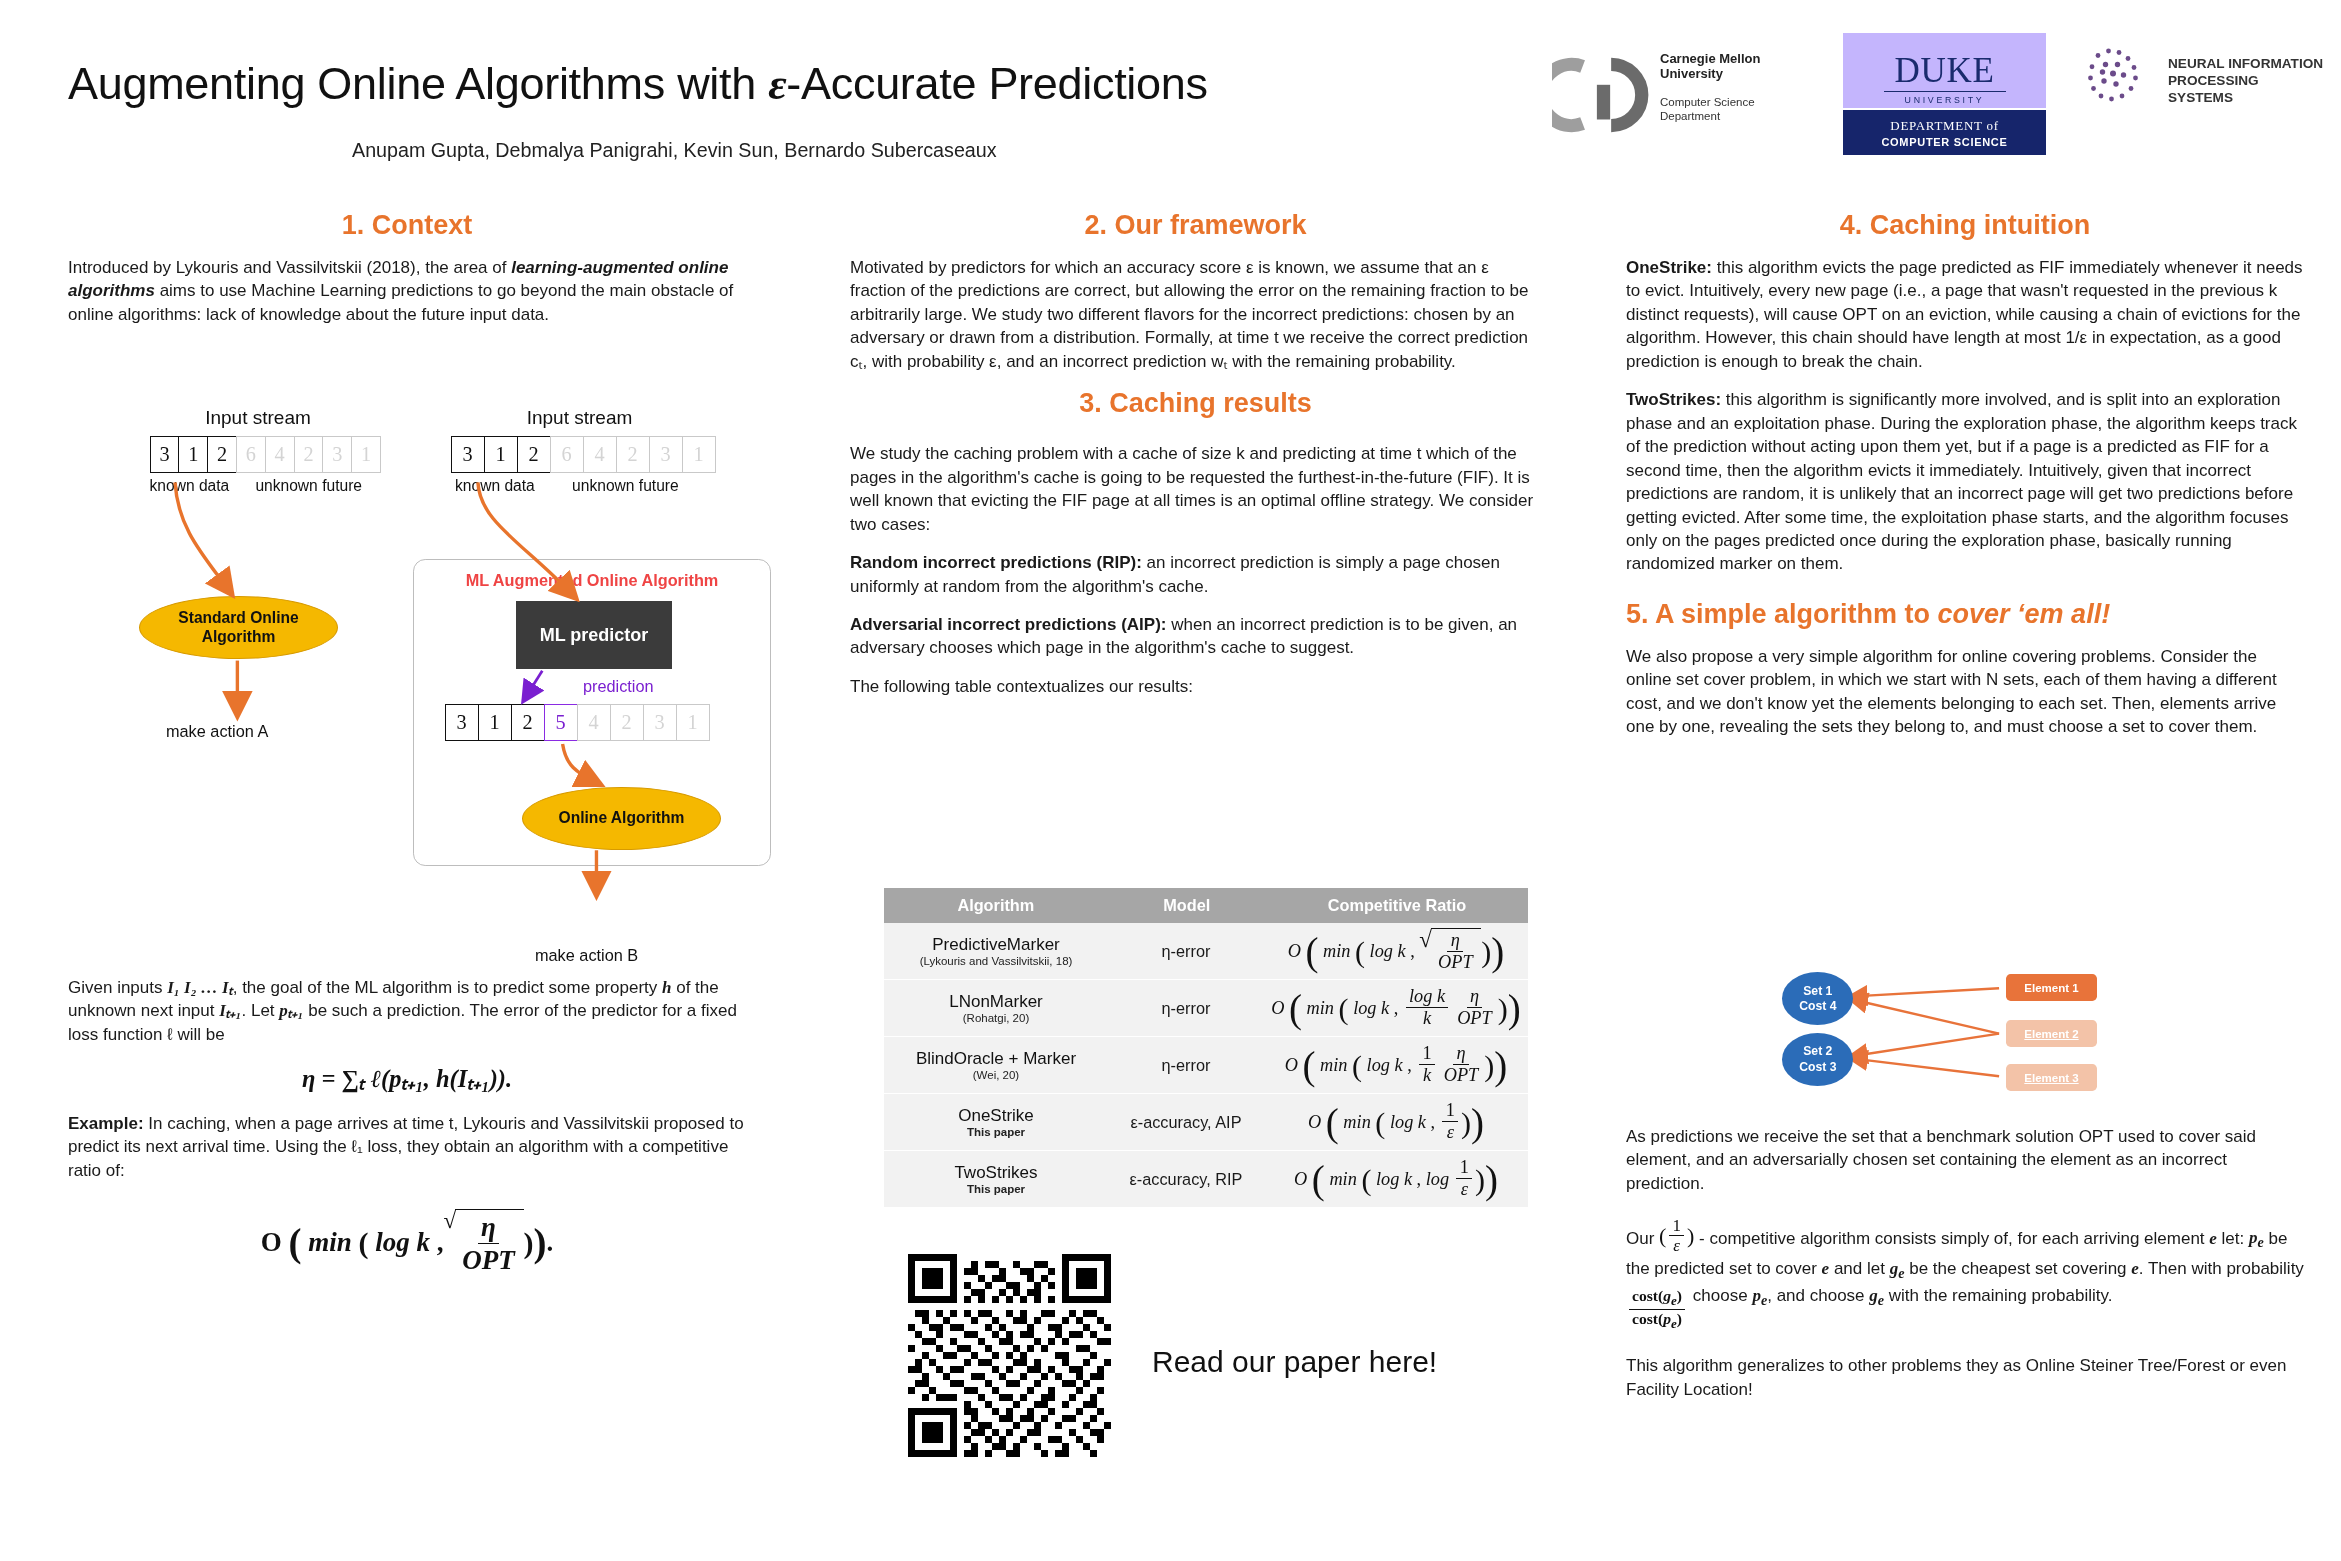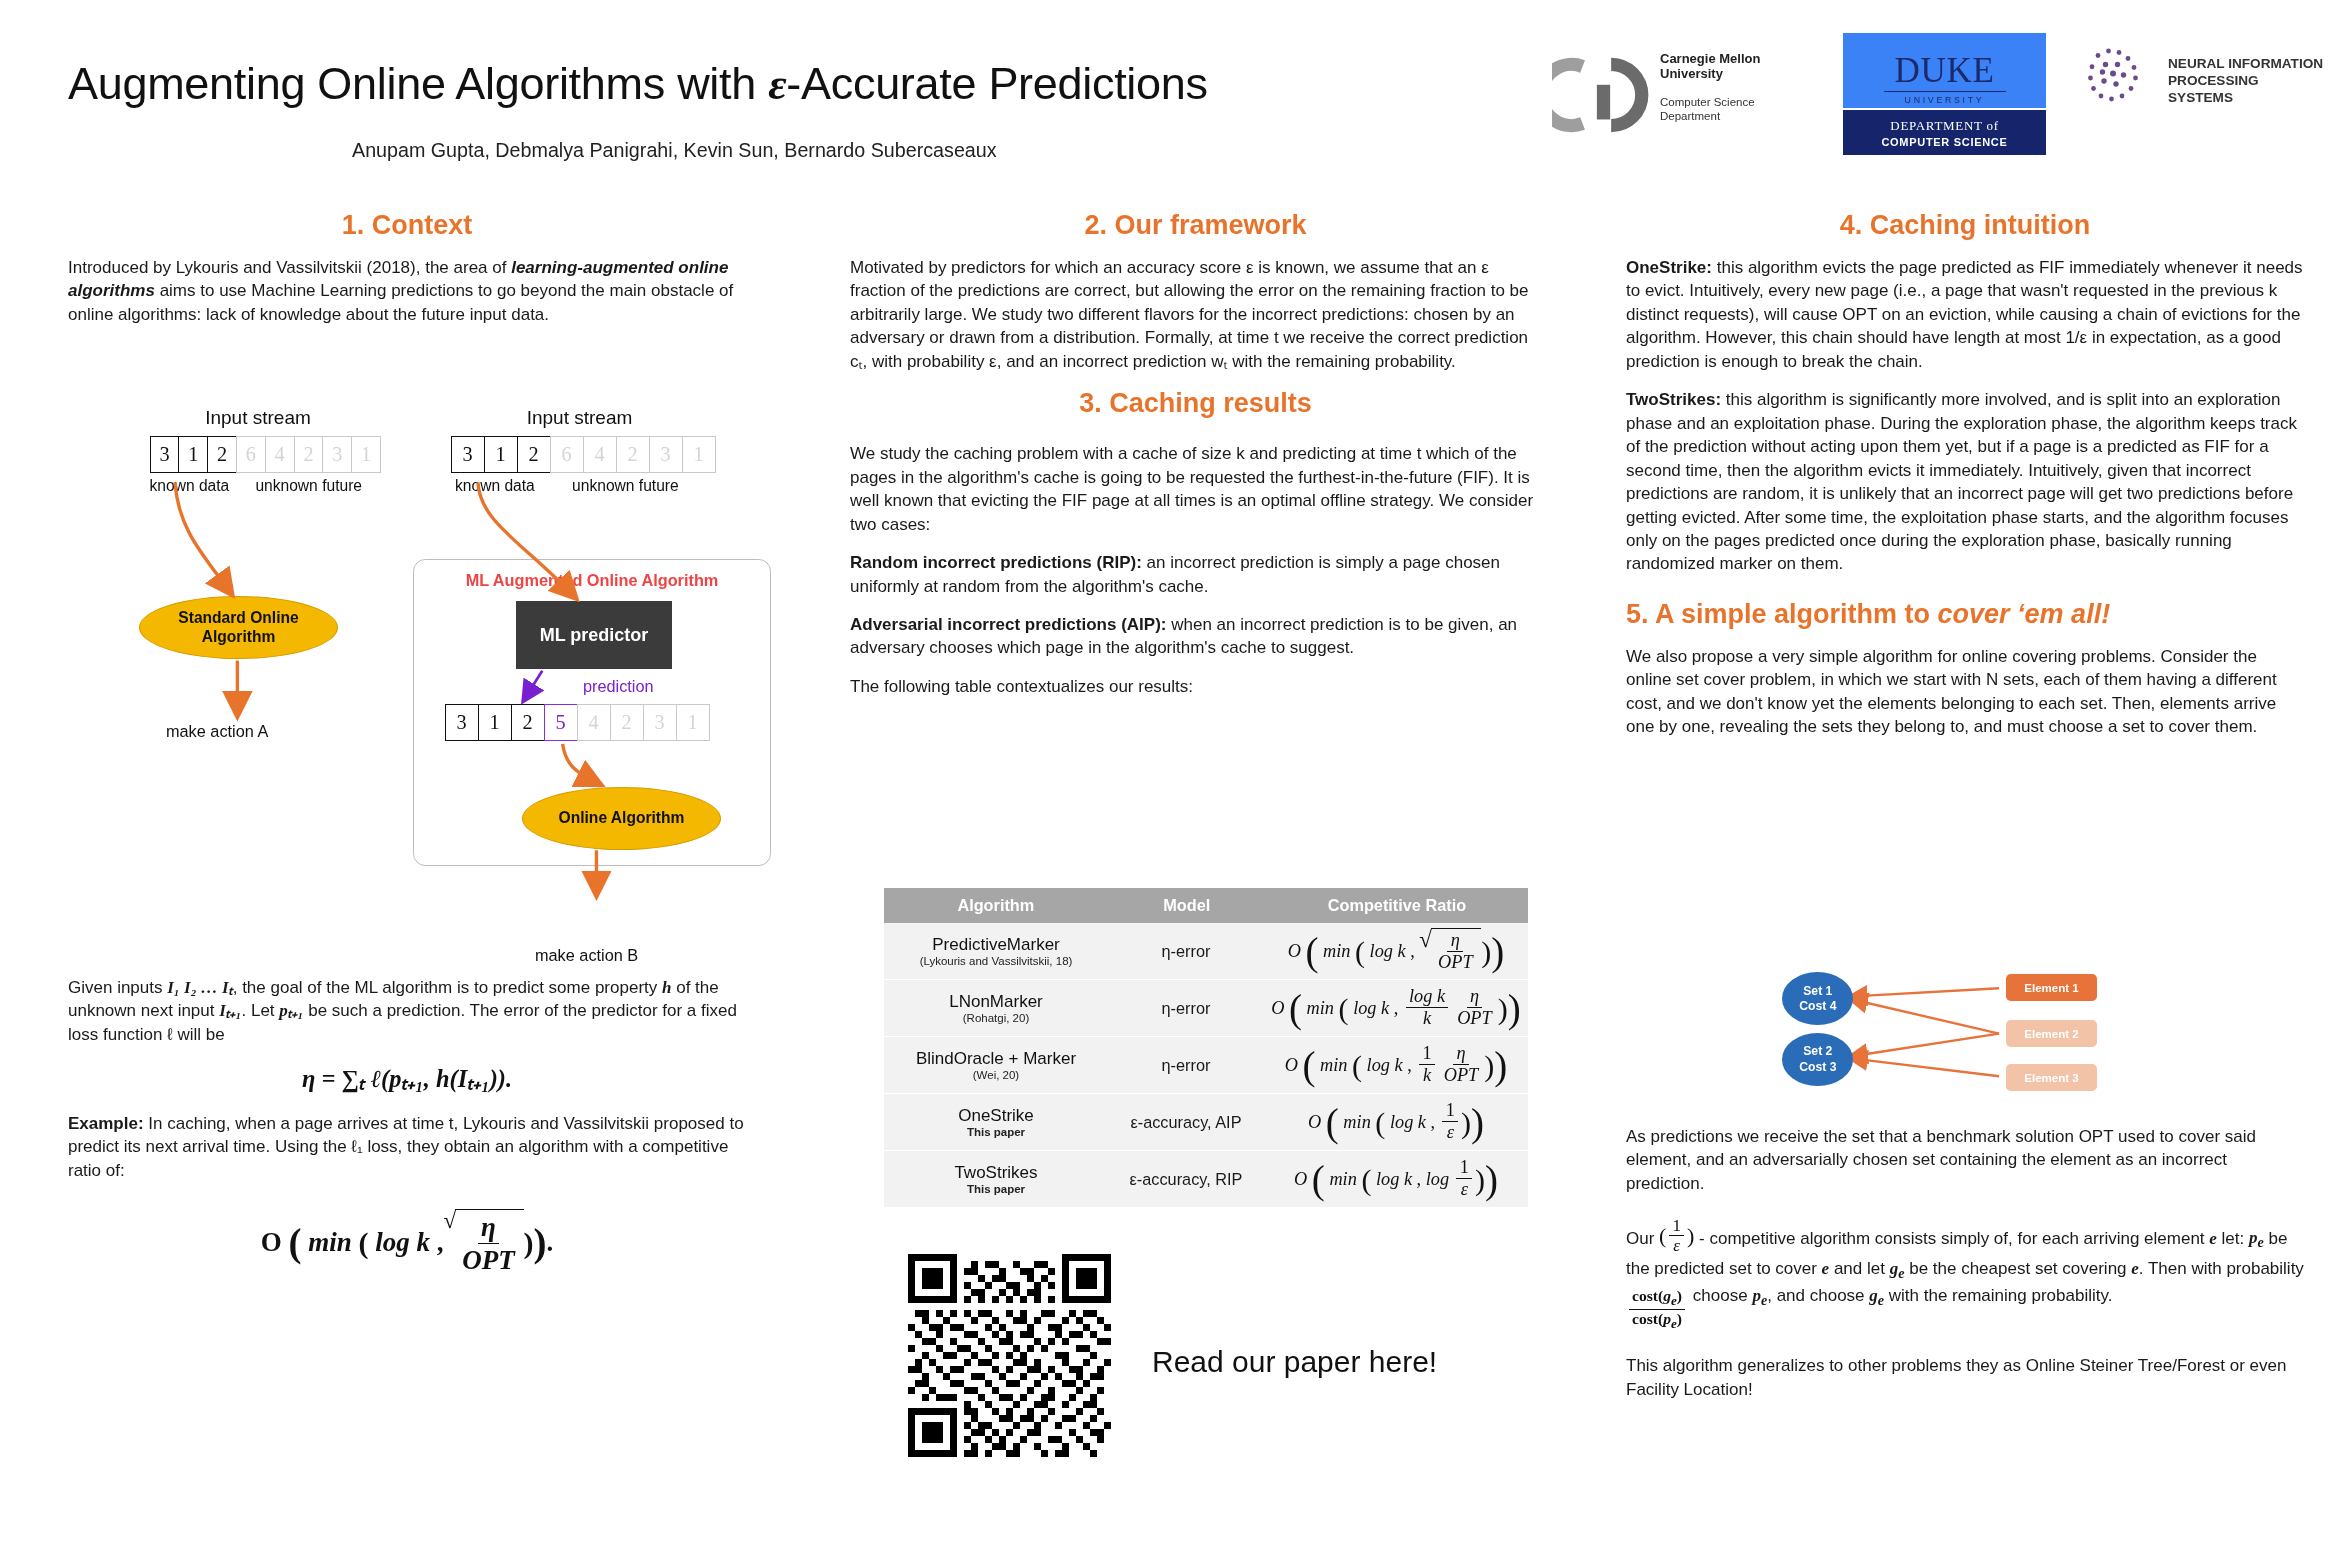--- a/index.html
+++ b/index.html
@@ -24,21 +24,21 @@
     font-size:19.7px;color:#222;text-align:left;
   }
 
   .logo{position:absolute;background:#fff;}
   #logo-cmu{left:1552px;top:20.3px;width:261px;height:156px;border:0;}
   #cmu-mark{position:absolute;left:0px;top:24px;width:102px;height:102px;}
   #cmu-text{position:absolute;left:108px;top:30.5px;width:149px;font-size:13px;line-height:1.18;font-weight:bold;color:#222;}
   #cmu-dept{position:absolute;left:108px;top:76px;width:149px;font-size:11.5px;line-height:1.2;color:#333;font-weight:normal;}
 
   #logo-duke{left:1843px;top:33px;width:203px;height:125px;}
-  #duke-top{position:absolute;left:0;top:0;width:203px;height:75px;background:#3b82f6;display:flex;align-items:center;justify-content:center;}
+  #duke-top{position:absolute;left:0;top:0;width:203px;height:75px;background:#c4b5fd;display:flex;align-items:center;justify-content:center;}
   #duke-word{font-family:"Liberation Serif",serif;font-size:35px;letter-spacing:0.7px;color:#1a2b6d;}
   #duke-rule{position:absolute;left:41px;top:58px;width:122px;height:1.4px;background:#1a2b6d;}
   #duke-sub{position:absolute;left:0;top:62px;width:203px;text-align:center;font-size:8.8px;letter-spacing:2.7px;color:#1a2b6d;}
   #duke-bottom{position:absolute;left:0;top:77px;width:203px;height:45px;background:#16256b;display:flex;flex-direction:column;align-items:center;justify-content:center;color:#fff;}
   #duke-b1{font-family:"Liberation Serif",serif;font-size:13px;letter-spacing:0.7px;}
   #duke-b2{font-size:11px;font-weight:bold;letter-spacing:0.7px;margin-top:2px;}
 
   #logo-neurips{left:2080px;top:37px;width:244px;height:88px;}
   #neurips-dots{position:absolute;left:0;top:5.4px;width:81px;height:75px;}
   #neurips-text{position:absolute;left:88px;top:19px;width:156px;font-size:13.6px;font-weight:bold;line-height:1.25;color:#333;}
@@ -107,21 +107,21 @@
   
   #qr{position:absolute;left:908px;top:1254px;width:203px;height:203px;}
   #qrlabel{position:absolute;left:1152px;top:1345px;font-size:30px;color:#111;}
 
   
   #setcover{position:absolute;left:1762px;top:969px;width:420px;height:136px;}
   .node-set{position:absolute;width:71px;height:53px;border-radius:50%;background:#2b6cb8;color:#fff;
     display:flex;flex-direction:column;align-items:center;justify-content:center;font-size:12.2px;font-weight:bold;line-height:1.25;}
   .node-el{position:absolute;width:91px;height:27px;border-radius:4.7px;background:#e8733a;color:#fff;
     display:flex;align-items:center;justify-content:center;font-size:11.5px;font-weight:bold;}
-  .node-el.faded{background:#f3c3a8;color:#fff;}
+  .node-el.faded{background:#f3c3a8;color:#fff;text-decoration:underline;}
 
   
   svg.arrows{position:absolute;left:0;top:0;width:2342px;height:1561px;pointer-events:none;}
 </style>
 </head>
 <body>
 
 <div class="poster">
 
   <div id="authors">Anupam Gupta, Debmalya Panigrahi, Kevin Sun, Bernardo Subercaseaux</div>

